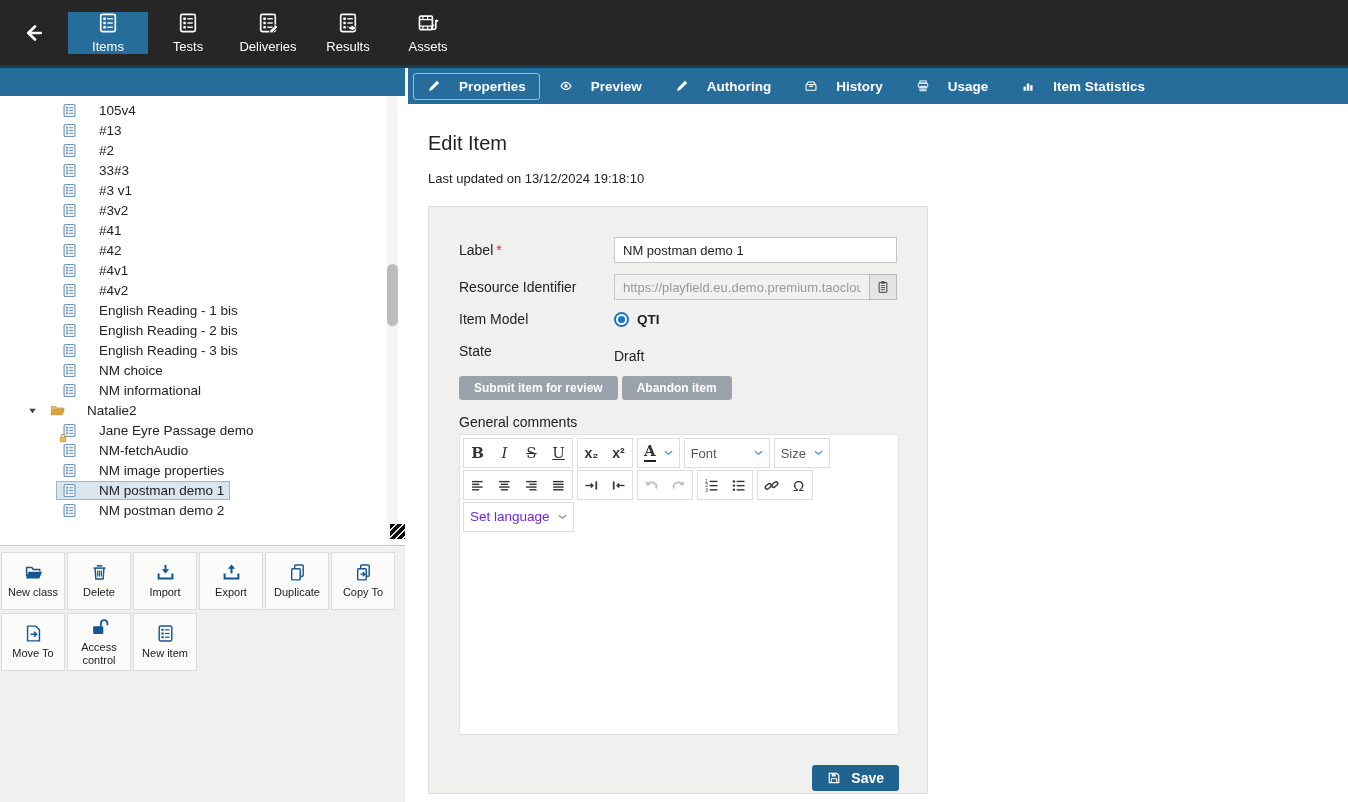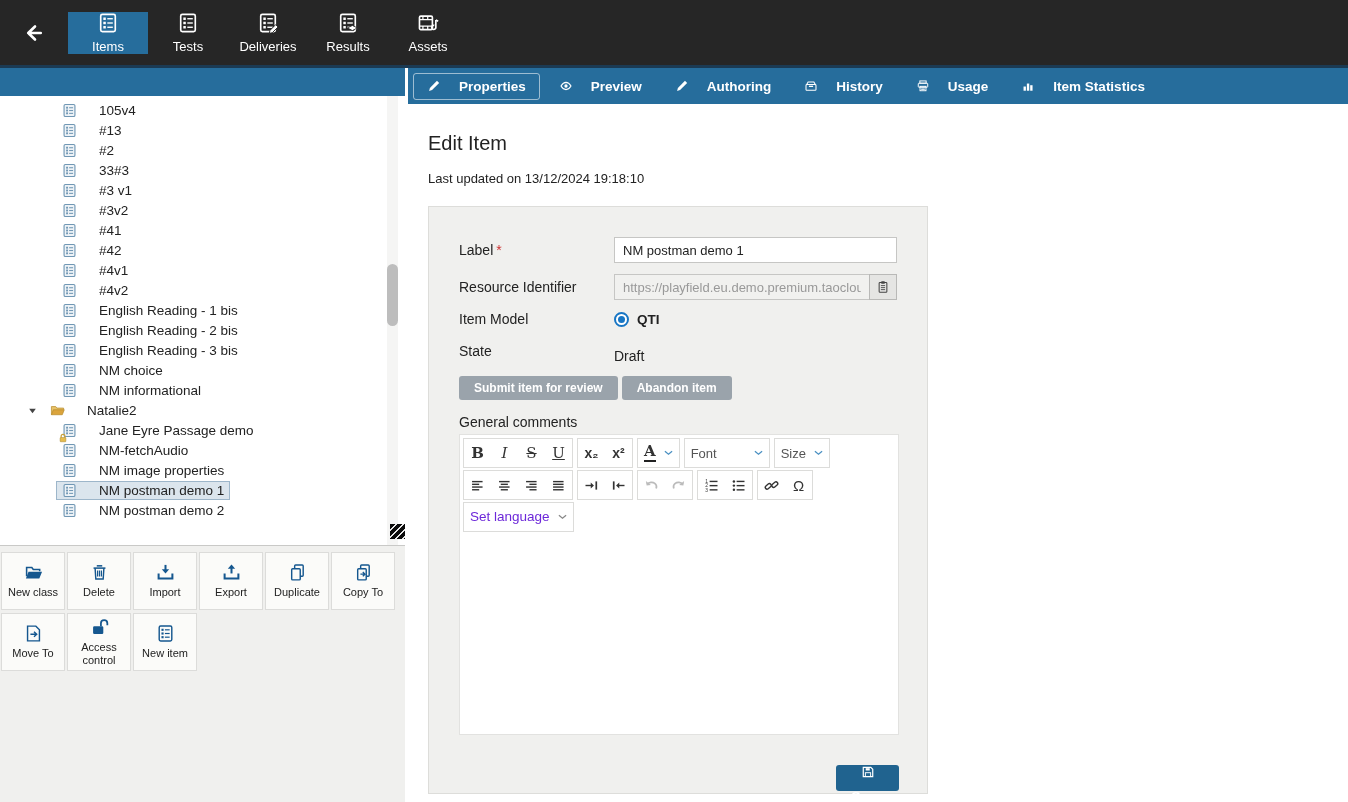--- a/index.html
+++ b/index.html
@@ -111,21 +111,21 @@
   .tb-set-language { font-size:13.5px; color:#6d28d9; min-width:96px; justify-content:space-between; }
   .tb-special-character .tb-txt { font-size:15px; }
   .chev { display:inline-flex; margin-left:8px; color:#4a90c2; }
   .chev svg { width:9px; height:6px; }
   .tb-set-language .chev { color:#888; }
   .editor-content { height:200px; background:#fff; cursor:text; }
 
   .save-row { width:440px; display:flex; justify-content:flex-end; margin-top:30px; }
   .save-btn { background:#20638f; color:#fff; border:none; border-radius:3px; height:26px;
     display:inline-flex; align-items:center; gap:10px; padding:0 15px; cursor:pointer;
-    font-family:"Liberation Sans",sans-serif; font-weight:700; font-size:14px;flex-direction:column; }
+    font-family:"Liberation Sans",sans-serif; font-weight:700; font-size:14px; }
   .save-btn .icon svg { width:14px; height:14px; color:#fff; }
 </style>
 </head>
 <body>
 
 <div class="app">
   <header class="topbar">
     <div class="back-btn">
       <span class="icon" id="back-icon">
           <svg viewBox="0 0 16 16">

